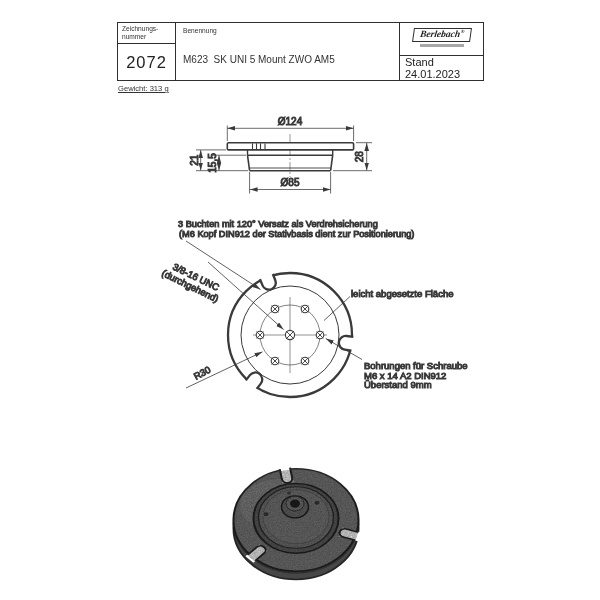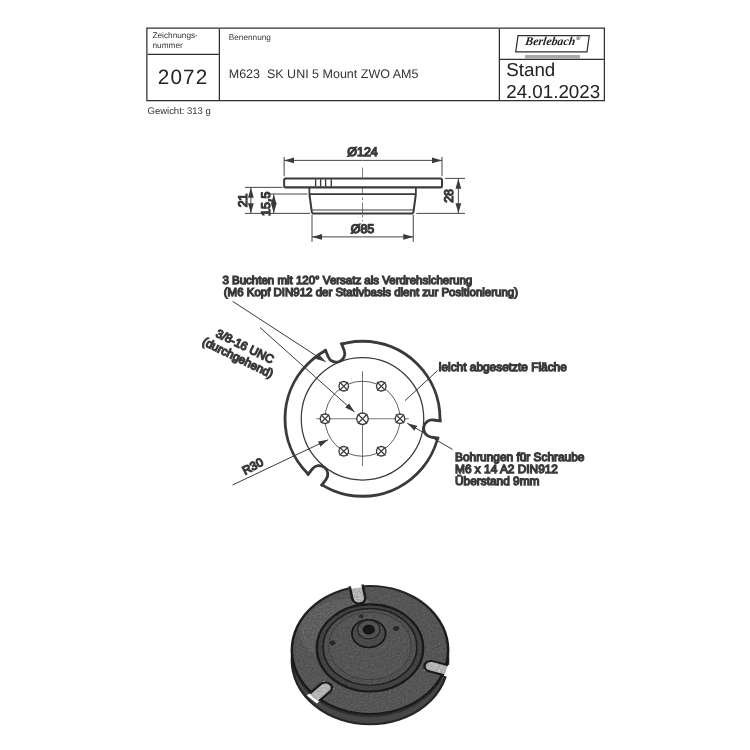--- a/index.html
+++ b/index.html
@@ -16,22 +16,22 @@
   .tb-col-name{flex:1;border-right:1.2px solid #2f2f2f;box-sizing:border-box;padding:2px 0 0 7px;}
   .tb-title{font-size:19px;margin-top:4px;letter-spacing:.4px;color:#222;}
   .tb-sub{font-size:10px;margin-top:19px;white-space:pre;color:#333;}
   .tb-col-logo{width:83px;display:flex;flex-direction:column;box-sizing:border-box;}
   .logo-area{height:43px;border-bottom:1.2px solid #2f2f2f;box-sizing:border-box;
              display:flex;flex-direction:column;align-items:center;justify-content:flex-start;padding-top:5px;}
   .logo-frame{border:1.1px solid #2f2f2f;transform:skewX(-8deg);padding:0 6px;line-height:1.25;
               font-family:"Liberation Serif",serif;font-style:italic;font-weight:bold;font-size:9.5px;color:#222;}
   .logo-frame sup{font-size:5px;}
   .logo-subline{width:44px;height:3px;background:#a8a8a8;margin-top:2px;}
-  .tb-stand{flex:1;display:flex;align-items:center;padding-left:5px;font-size:15px;color:#222;}
-  .gewicht{position:absolute;left:118px;top:84px;font-size:7.6px;color:#333;}
+  .tb-stand{flex:1;display:flex;align-items:center;padding-left:5px;font-size:11px;color:#222;}
+  .gewicht{position:absolute;left:118px;top:84px;font-size:7.6px;color:#333;text-decoration:underline;}
   svg text{fill:#3a3a3a;font-family:"Liberation Sans",sans-serif;}
 </style>
 </head>
 <body>
 
 <div class="sheet">
 
   <div class="tb">
     <div class="tb-col-num">
       <div class="hdr-box tb-hdr">

